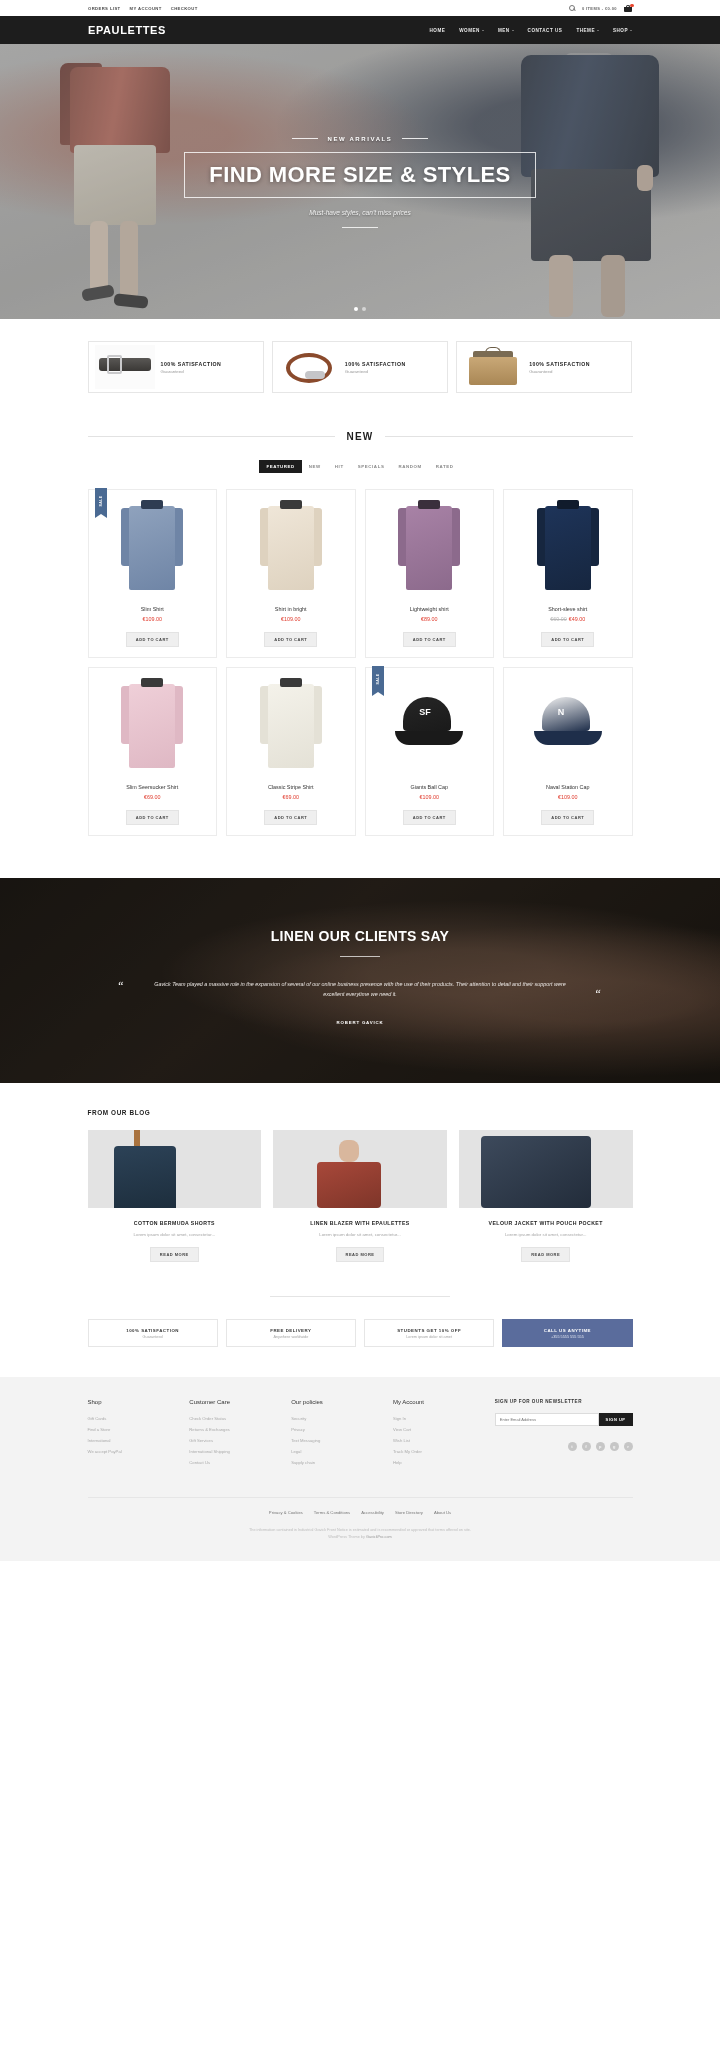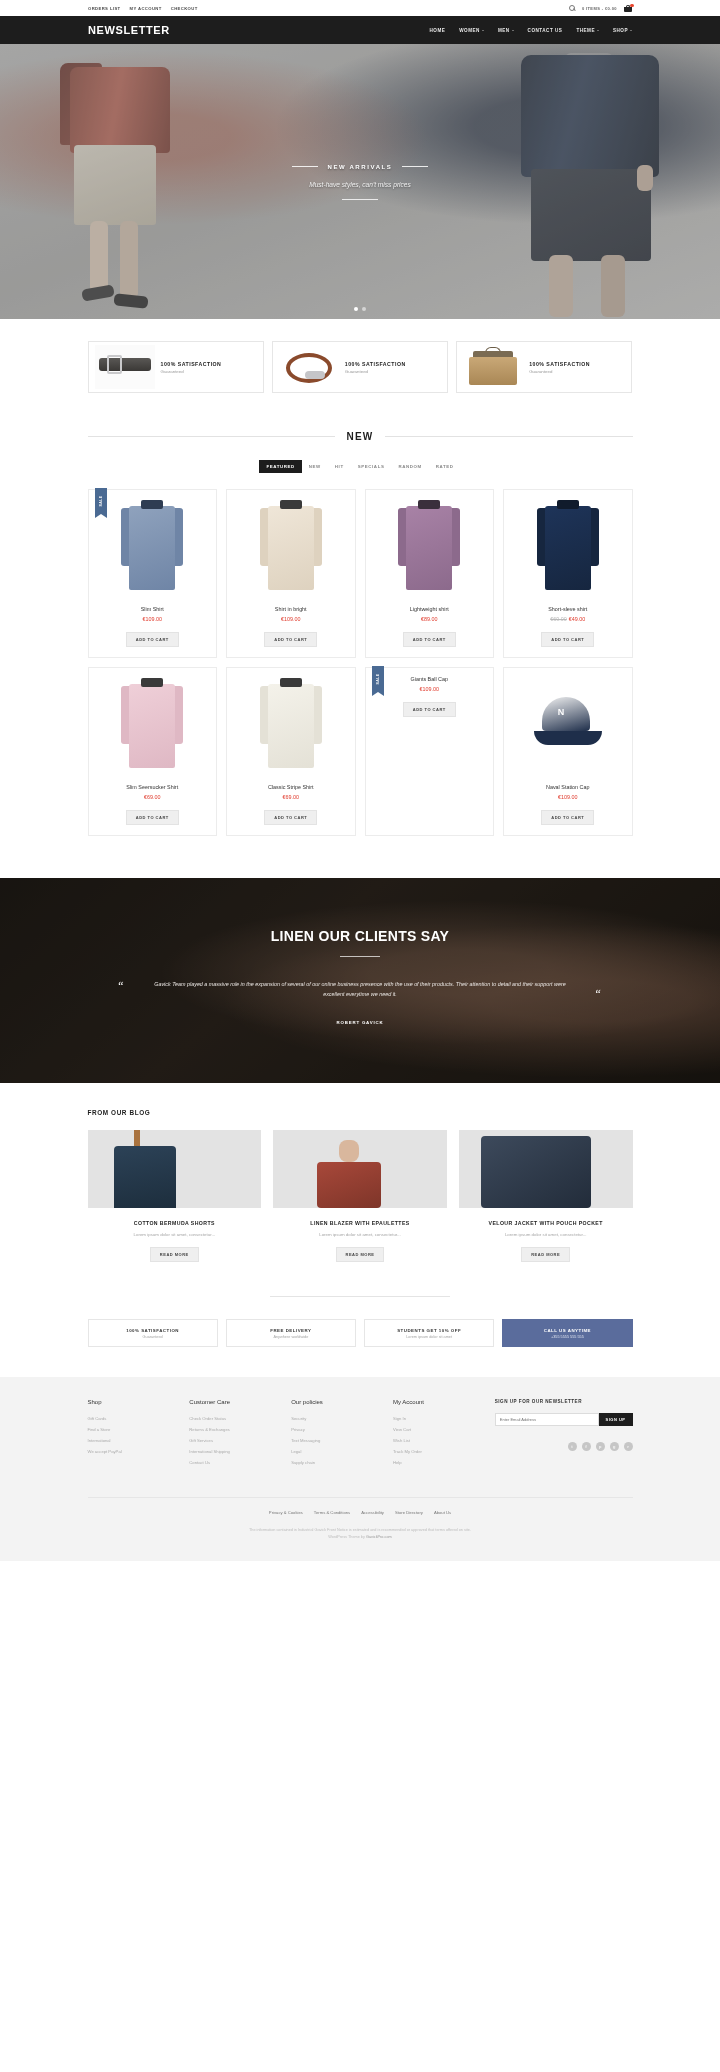--- a/index.html
+++ b/index.html
@@ -217,21 +217,21 @@
         <span class="hndl"></span>
         <span class="body"></span>
         <span class="badge"></span>
       </span>
     </div>
   </div>
 </div>
 
 <header class="main">
   <div class="inner">
-    <div class="logo">NEWSLETTER</div>
+    <div class="logo">EPAULETTES</div>
     <nav class="primary">
       <a href="#">
           <span>HOME</span>
         </a>
       <a href="#">
           <span>WOMEN</span>
           <i class="caret"></i>
         </a>
       <a href="#">
           <span>MEN</span>
@@ -270,20 +270,23 @@
       <div class="rleg2"></div>
       <div class="hand"></div>
   </div>
   <div class="hero-overlay"></div>
   <div class="hero-content">
     <div class="eyebrow">
       <span class="ln"></span>
       <span>NEW ARRIVALS</span>
       <span class="ln"></span>
     </div>
+    <div class="hero-box">
+      <h1>FIND MORE SIZE &amp; STYLES</h1>
+    </div>
     <div class="hero-sub">Must-have styles, can't miss prices</div>
     <div class="hero-rule"></div>
   </div>
   <div class="dots">
     <i class="on"></i>
     <i></i>
   </div>
 </section>
 
 <div class="wrap">
@@ -415,20 +418,27 @@
             <div class="collar" style="background:#3a3a3a"></div>
           </div>
         </div>
         <div class="pname">Classic Stripe Shirt</div>
         <div class="pprice">€69.00</div>
         <button class="atc">ADD TO CART</button>
       </div>
       <div class="card">
         <div class="ribbon">
           <span>SALE</span>
+        </div>
+        <div class="pimg">
+          <div class="cap">
+            <div class="crown" style="background:linear-gradient(165deg,#262626,#1a1a1a)"></div>
+            <div class="brim" style="background:#1a1a1a"></div>
+            <div class="lg">SF</div>
+          </div>
         </div>
         <div class="pname">Giants Ball Cap</div>
         <div class="pprice">€109.00</div>
         <button class="atc">ADD TO CART</button>
       </div>
       <div class="card">
         <div class="pimg">
           <div class="cap">
             <div class="crown" style="background:linear-gradient(165deg,#f2f2f2,#1e2e4a)"></div>
             <div class="brim" style="background:#1e2e4a"></div>

